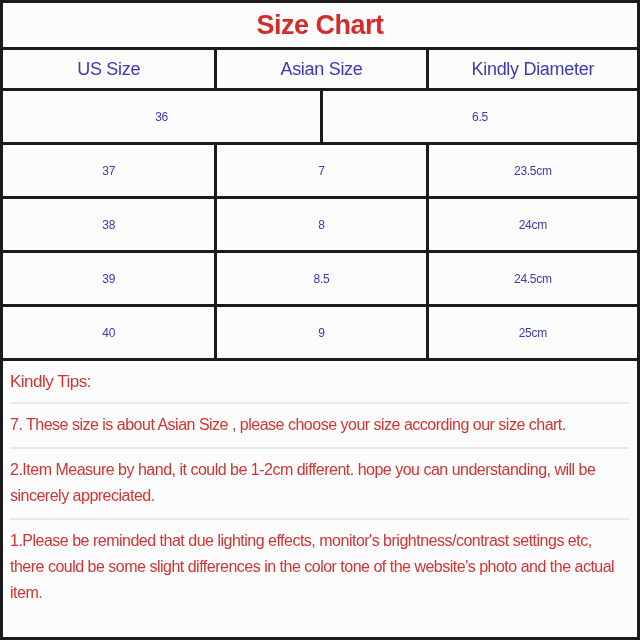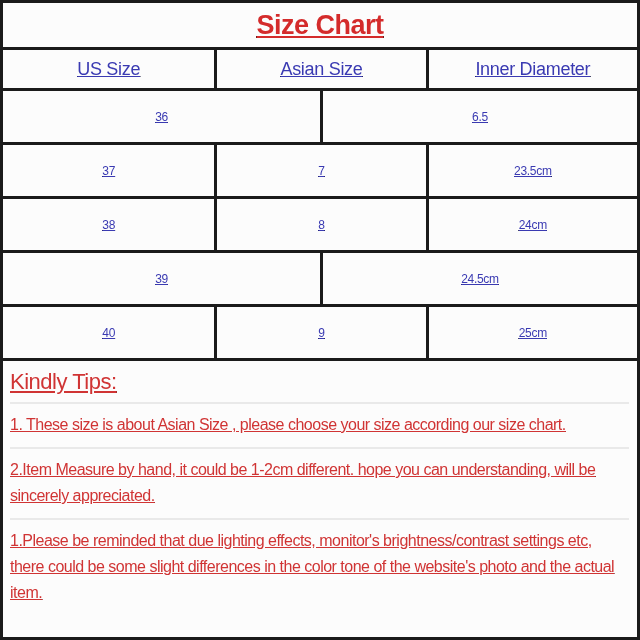--- a/index.html
+++ b/index.html
@@ -3,21 +3,21 @@
 <meta charset="utf-8">
 <style>
   :root {
     --title-red: #d42b2b;
     --tips-red: #d03434;
     --cell-blue: #3a3ab2;
     --border-dark: #1b1b1b;
     --separator-light: #e9e9e9;
     --background: #fcfcfc;
   }
-  * { margin: 0; padding: 0; box-sizing: border-box; text-decoration: underline; }
+  * { margin: 0; padding: 0; box-sizing: border-box; }
   html, body {
     width: 640px; height: 640px;
     background: #ffffff;
     font-family: "Liberation Sans", sans-serif;
   }
   .sheet {
     position: relative;
     width: 640px; height: 640px;
     background: var(--background, #fcfcfc);
     border: 3px solid var(--border-dark, #1b1b1b);
@@ -64,41 +64,41 @@
     color: var(--tips-red, #d03434);
     font-size: 16px;
     letter-spacing: -0.5px;
     line-height: 26px;
     display: flex;
     flex-direction: column;
   }
   .tips-heading {
     padding: 6px 0 7px 0;
     border-bottom: 2px solid var(--separator-light, #e9e9e9);
-    font-size: 22px;
+    font-size: 17px;
   }
   .tip {
     padding: 8px 0 9px 0;
     border-bottom: 2px solid var(--separator-light, #e9e9e9);
   }
   .tip:last-child { border-bottom: none; }
 </style>
 </head>
 <body>
 
 <div class="sheet">
 
   <div class="title-row">
     <span class="chart-title">Size Chart</span>
   </div>
 
   <div class="grid-row header-row">
     <div class="cell">US Size</div>
     <div class="cell">Asian Size</div>
-    <div class="cell">Inner Diameter</div>
+    <div class="cell">Kindly Diameter</div>
   </div>
 
   <div class="grid-row data-row">
     <div class="cell">36</div>
     <div class="cell">6.5</div>
   </div>
 
   <div class="grid-row data-row">
     <div class="cell">37</div>
     <div class="cell">7</div>
@@ -106,29 +106,30 @@
   </div>
 
   <div class="grid-row data-row">
     <div class="cell">38</div>
     <div class="cell">8</div>
     <div class="cell">24cm</div>
   </div>
 
   <div class="grid-row data-row">
     <div class="cell">39</div>
+    <div class="cell">8.5</div>
     <div class="cell">24.5cm</div>
   </div>
 
   <div class="grid-row data-row">
     <div class="cell">40</div>
     <div class="cell">9</div>
     <div class="cell">25cm</div>
   </div>
 
   <div class="tips">
     <div class="tips-heading">Kindly Tips:</div>
-    <div class="tip">1. These size is about Asian Size , please choose your size according our size chart.</div>
+    <div class="tip">7. These size is about Asian Size , please choose your size according our size chart.</div>
     <div class="tip">2.Item Measure by hand, it could be 1-2cm different. hope you can understanding, will be sincerely appreciated.</div>
     <div class="tip">1.Please be reminded that due lighting effects, monitor's brightness/contrast settings etc, there could be some slight differences in the color tone of the website's photo and the actual item.</div>
   </div>
 
 </div>
 
 </body></html>

